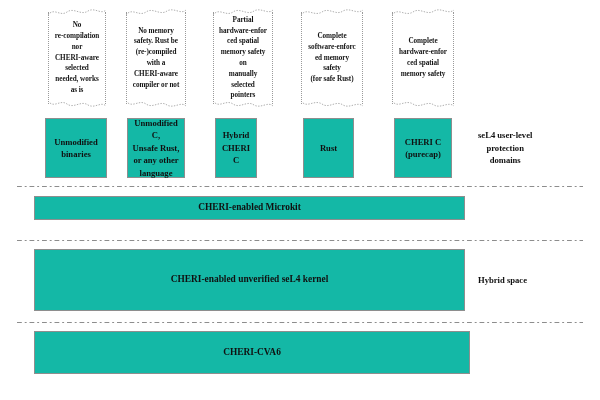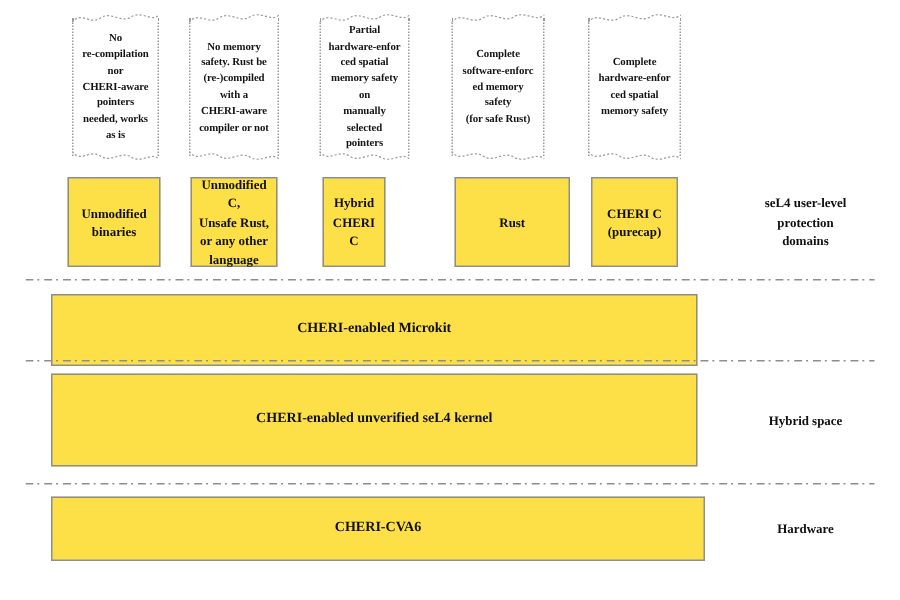--- a/index.html
+++ b/index.html
@@ -64,21 +64,21 @@
     z-index: 1;
   }
   .callout .side.left { left: 0; }
   .callout .side.right { right: 0; }
 
   
   .box {
     position: absolute;
     box-sizing: border-box;
     border: 1px solid #8e8e8e;
-    background: #fde047;
+    background: #14b8a6;
     display: flex;
     align-items: center;
     justify-content: center;
     text-align: center;
     font-weight: bold;
     color: #101010;
     line-height: 1.45;
     white-space: pre-line;
   }
   .pd-box { font-size: 8.6px; padding: 2px; }
@@ -107,39 +107,38 @@
   .layer-label {
     position: absolute;
     text-align: center;
     font-weight: bold;
     font-size: 8.6px;
     line-height: 1.5;
     color: #0f0f0f;
     white-space: pre-line;
     display: flex;
     align-items: center;
-    justify-content: center;
   }
 </style>
 </head>
 <body>
 
 <div id="diagram">
 
   <div class="callout" style="left:48px; top:6px; width:58px; height:104px;">
     <svg class="wave top" viewBox="0 0 58 12" preserveAspectRatio="none">
       <path d="M0,9 C6,1 12,11 19,6 C26,1 33,10 40,5 C47,1 53,9 58,4" fill="none" stroke="#9a9a9a" stroke-width="0.8" stroke-dasharray="1.4 1.4"></path>
     </svg>
     <span class="side left"></span>
     <span class="side right"></span>
     <span class="ctext">No
 re-compilation
 nor
 CHERI-aware
-pointers
+selected
 needed, works
 as is</span>
     <svg class="wave bottom" viewBox="0 0 58 12" preserveAspectRatio="none">
       <path d="M0,3 C6,11 12,1 19,6 C26,11 33,2 40,7 C47,11 53,3 58,8" fill="none" stroke="#9a9a9a" stroke-width="0.8" stroke-dasharray="1.4 1.4"></path>
     </svg>
   </div>
 
   <div class="callout" style="left:126px; top:6px; width:60px; height:104px;">
     <svg class="wave top" viewBox="0 0 60 12" preserveAspectRatio="none">
       <path d="M0,9 C6,1 13,11 20,6 C27,1 34,10 41,5 C48,1 55,9 60,4" fill="none" stroke="#9a9a9a" stroke-width="0.8" stroke-dasharray="1.4 1.4"></path>
@@ -218,52 +217,49 @@
 Unsafe Rust,
 or any other
 language</span>
   </div>
 
   <div class="box pd-box" style="left:215px; top:118px; width:42px; height:60px;">
     <span>Hybrid
 CHERI C</span>
   </div>
 
-  <div class="box pd-box" style="left:303px; top:118px; width:77px; height:60px;">
+  <div class="box pd-box" style="left:303px; top:118px; width:51px; height:60px;">
     <span>Rust</span>
   </div>
 
   <div class="box pd-box" style="left:394px; top:118px; width:58px; height:60px;">
     <span>CHERI C
 (purecap)</span>
   </div>
 
   <div class="layer-label" style="left:478px; top:118px; width:118px; height:60px;">
     <span>seL4 user-level
 protection
 domains</span>
   </div>
 
   <div class="sep" style="left:17px; top:186px; width:566px;"></div>
 
-  <div class="box wide-box" style="left:34px; top:196px; width:431px; height:48px;justify-content:center;">
+  <div class="box wide-box" style="left:34px; top:196px; width:431px; height:24px;justify-content:center;">
     <span>CHERI-enabled Microkit</span>
   </div>
 
   <div class="sep" style="left:17px; top:240px; width:566px;"></div>
 
   <div class="box wide-box" style="left:34px; top:249px; width:431px; height:62px;">
     <span>CHERI-enabled unverified seL4 kernel</span>
   </div>
   <div class="layer-label" style="left:478px; top:249px; width:118px; height:62px;">
     <span>Hybrid space</span>
   </div>
 
   <div class="sep" style="left:17px; top:322px; width:566px;"></div>
 
   <div class="box wide-box" style="left:34px; top:331px; width:436px; height:43px;">
     <span>CHERI-CVA6</span>
   </div>
-  <div class="layer-label" style="left:478px; top:331px; width:118px; height:43px;">
-    <span>Hardware</span>
-  </div>
 
 </div>
 
 </body></html>

